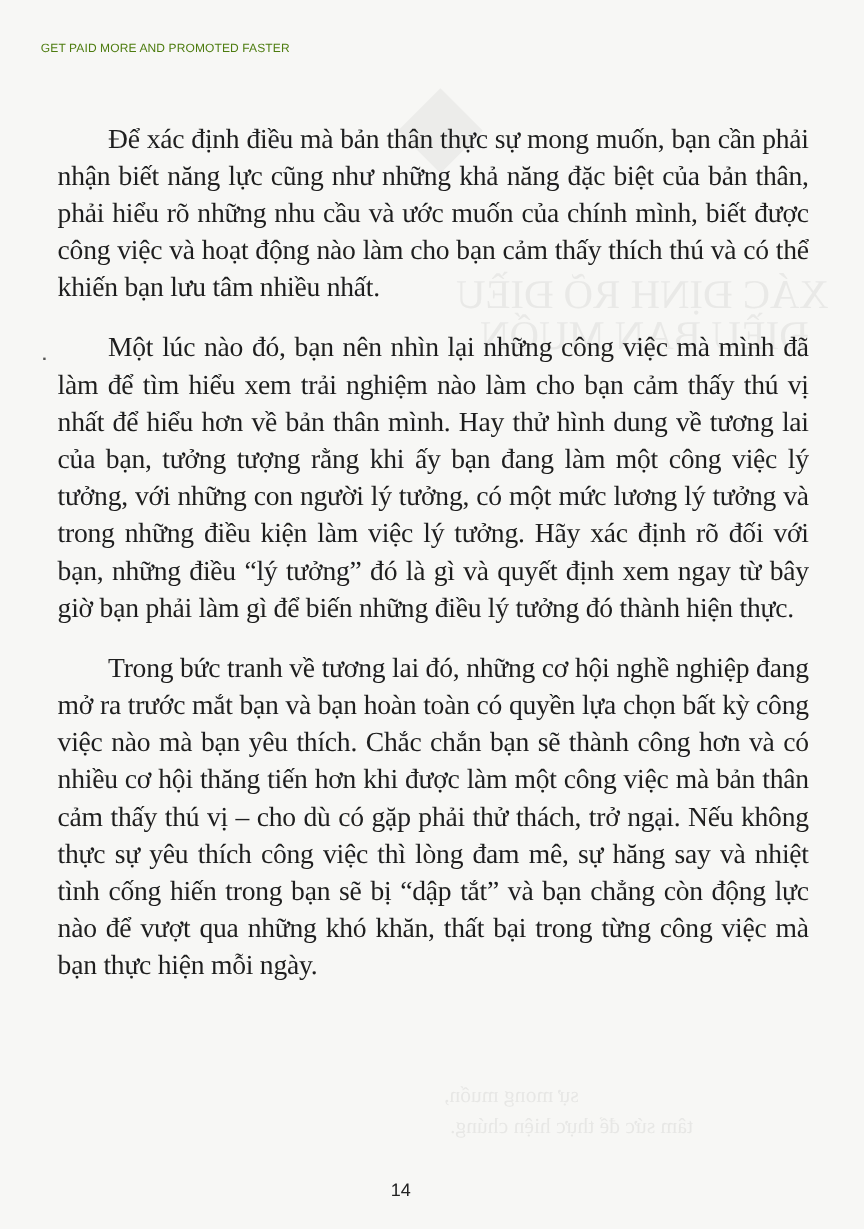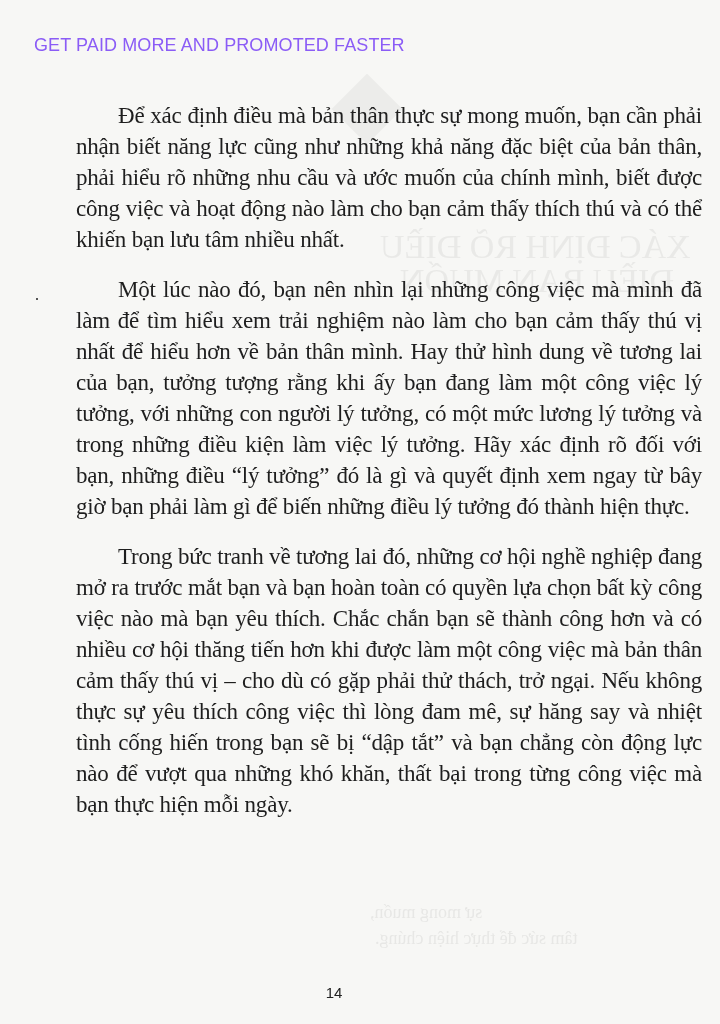--- a/index.html
+++ b/index.html
@@ -15,24 +15,24 @@
       position: absolute; color: #e4e4e2; font-family: "Liberation Serif", serif;
       pointer-events: none; white-space: nowrap;
     }
     .bleed-diamond {
       position: absolute; left: 342px; top: 84px; width: 50px; height: 50px;
       background: #ececea; transform: rotate(45deg);
     }
     .header {
       position: absolute; left: 34px; top: 35px;
       font-family: "Liberation Sans", "DejaVu Sans", sans-serif;
-      font-size: 18px; letter-spacing: 0.1px; color: #8b5cf6; text-align: center;
+      font-size: 10px; letter-spacing: 0.1px; color: #4d7c0f; text-align: center;
     }
     .body-text {
-      position: absolute; left: 48px; top: 100px; width: 626px; margin-left: 28px;
+      position: absolute; left: 48px; top: 100px; width: 626px;
     }
     .para {
       margin: 0; font-size: 23px; line-height: 31px;
       text-align: justify; text-indent: 42px;
       letter-spacing: -0.2px;
     }
     .para + .para { margin-top: 19px; }
     .page-number {
       position: absolute; left: 0; width: 668px; top: 984px; text-align: center;
       font-family: "Liberation Sans", "DejaVu Sans", sans-serif;

